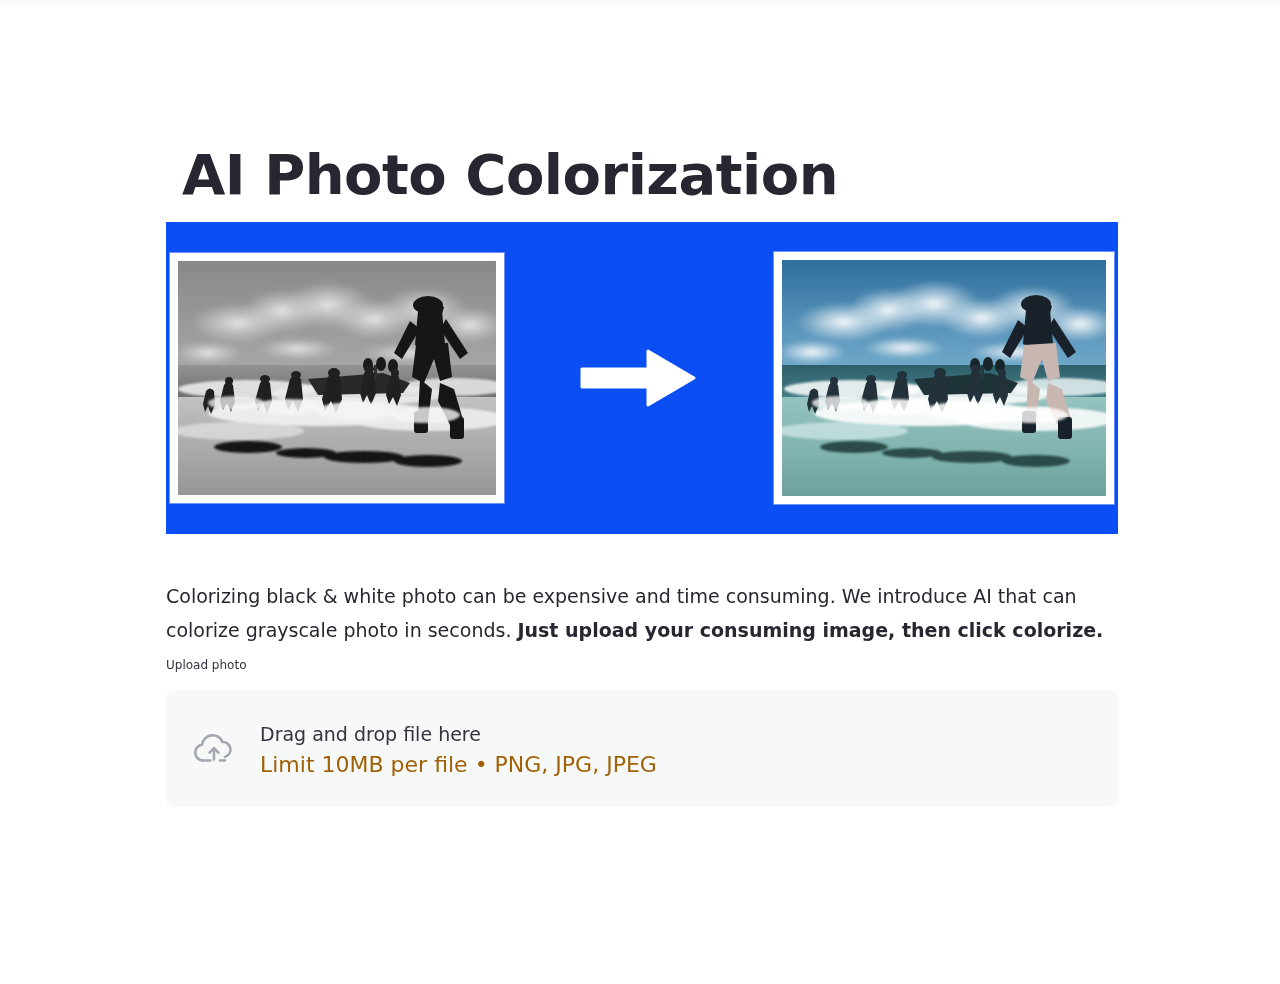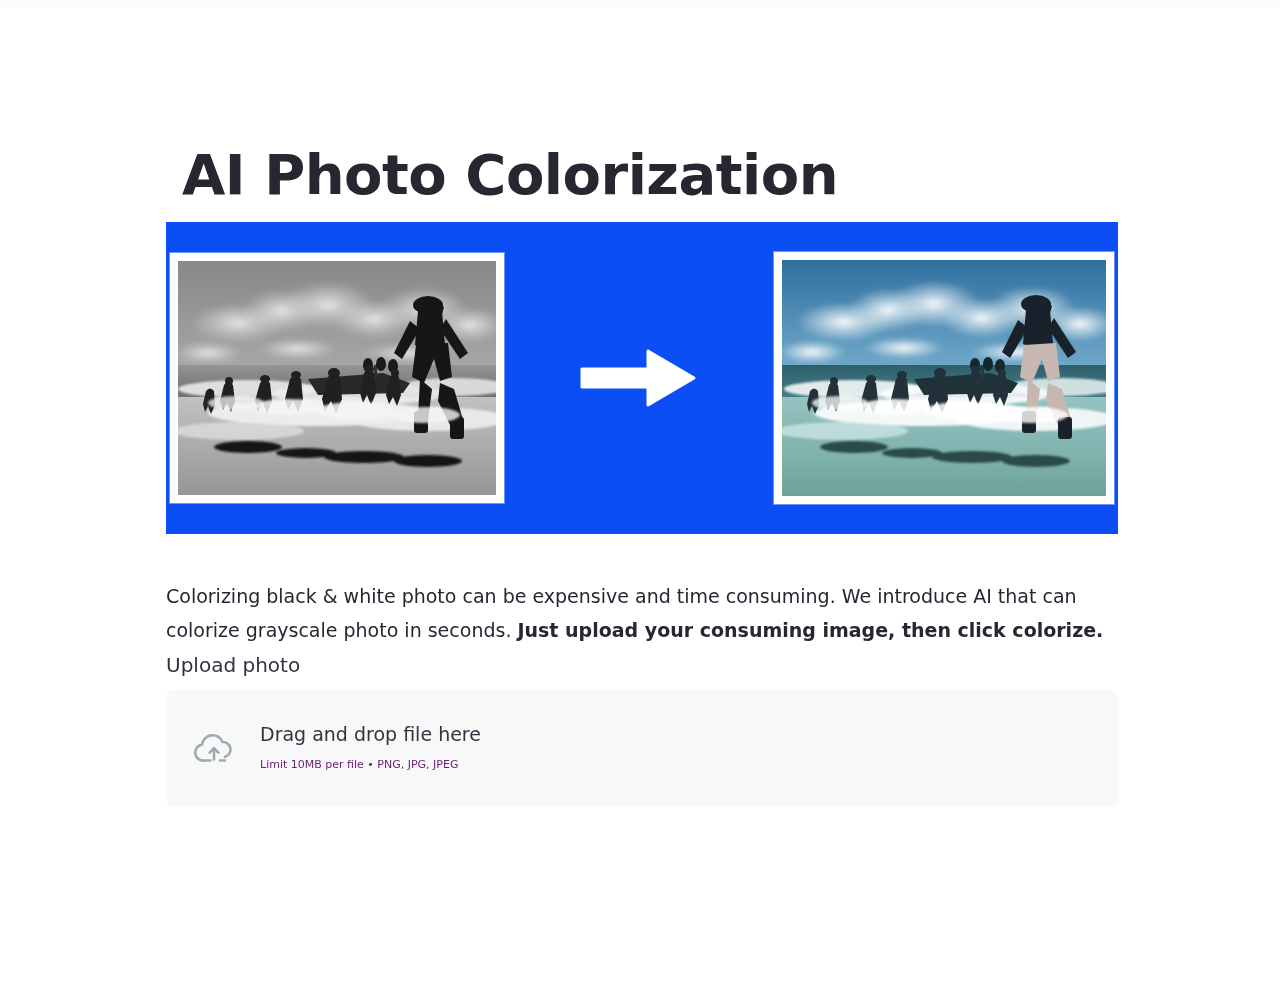--- a/index.html
+++ b/index.html
@@ -89,21 +89,21 @@
     line-height: 34px;
     color: #262730;
     font-family: "DejaVu Sans", "Liberation Sans", sans-serif;
   }
   .description b { font-weight: 700; }
   
   .upload-label {
     position: absolute;
     top: 652px;
     left: 0;
-    font-size: 20px;
+    font-size: 12px;
     line-height: 26px;
     color: #31333f;
     font-family: "DejaVu Sans", "Liberation Sans", sans-serif;
   }
   
   .dropzone {
     position: absolute;
     top: 690px;
     left: 0;
     width: 952px;
@@ -123,23 +123,23 @@
   }
   .cloud-icon svg { display: block; width: 48px; height: 48px; }
   .drop-text { flex: 1 1 auto; }
   .drop-title {
     font-size: 19px;
     line-height: 28px;
     color: #31333f;
     font-family: "DejaVu Sans", "Liberation Sans", sans-serif;
   }
   .drop-sub {
-    font-size: 11px;
+    font-size: 22px;
     line-height: 26px;
-    color: #701a75;
+    color: #a16207;
     margin-top: 4px;
     font-family: "DejaVu Sans", "Liberation Sans", sans-serif;
   }
   .browse-btn {
     flex: 0 0 auto;
     background: #ffffff;
     border: 1px solid #e3e5e8;
     border-radius: 8px;
     padding: 12px 22px;
     font-size: 18px;

